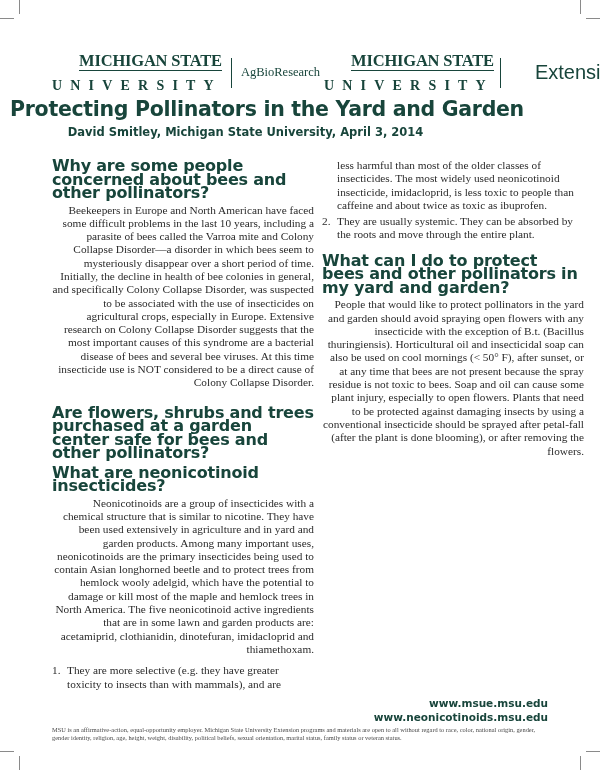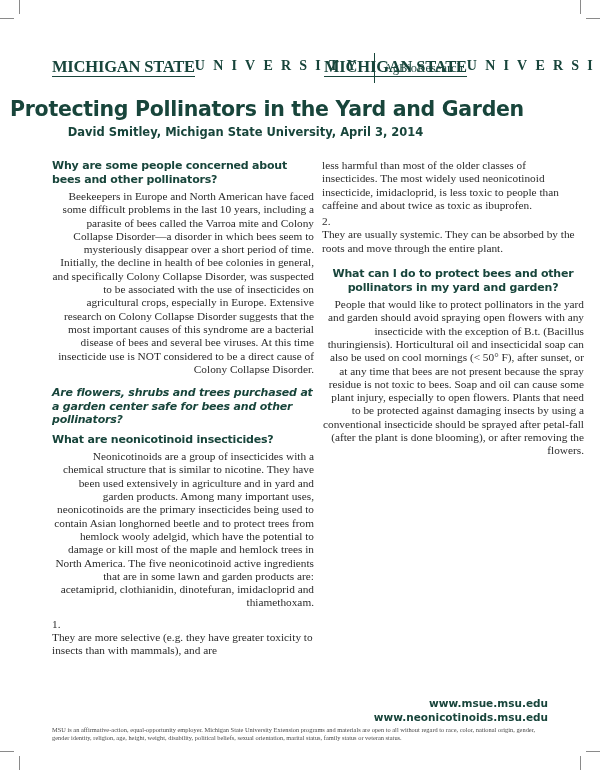--- a/index.html
+++ b/index.html
@@ -1,33 +1,33 @@
 <!DOCTYPE html>
 <html><head>
 <meta charset="utf-8">
 <style>
   html, body { margin: 0; padding: 0; background: #ffffff; }
   body { width: 600px; height: 770px; position: relative; overflow: hidden; font-family: "Liberation Serif", serif; color: #2a2a2a; }
   .crop { position: absolute; background: #8a8a8a; }
   .logo { position: absolute; top: 53px; display: flex; align-items: center; color: #18453b; }
-  .logo .wordmark { display: flex; flex-direction: row; align-items: flex-start; }
+  .logo .wordmark { display: flex; flex-direction: column; align-items: flex-end; gap: 8px; }
   .logo .msu-top { font-family: "Liberation Serif", serif; font-weight: bold; font-size: 16.5px; letter-spacing: -0.2px; line-height: 16px; border-bottom: 1.5px solid #18453b; padding-bottom: 1px; white-space: nowrap; }
   .logo .msu-bottom { font-family: "Liberation Serif", serif; font-weight: bold; font-size: 14px; letter-spacing: 8.2px; line-height: 12px; white-space: nowrap; padding-top: 1px; }
   .logo .divider { width: 1px; height: 30px; background: #18453b; margin: 0 9px; }
   .logo .unit-small { font-family: Liberation Serif, serif; font-size: 12.5px; text-align: center; }
   .logo .unit-large { font-family: "Liberation Sans", sans-serif; font-size: 20px; margin-left: 28px; }
   .title { position: absolute; left: 0; width: 534px; text-align: center; top: 97px; font-family: "DejaVu Sans", sans-serif; font-weight: bold; font-size: 20.5px; color: #18453b; letter-spacing: -0.3px; }
   .byline { position: absolute; left: 0; width: 491px; text-align: center; top: 125px; font-family: "DejaVu Sans", sans-serif; font-weight: bold; font-size: 11.5px; color: #18453b; }
   .col { position: absolute; top: 159px; width: 262px; }
   .col.left { left: 52px; }
   .col.right { left: 322px; width: 262px; }
-  h2 { font-family: "DejaVu Sans", sans-serif; font-weight: bold; font-size: 11px; line-height: 13.5px; color: #18453b; margin: 0 0 4px 0; letter-spacing: -0.2px; }
+  h2 { font-family: "DejaVu Sans", sans-serif; font-weight: bold; font-size: 16px; line-height: 13.5px; color: #18453b; margin: 0 0 4px 0; letter-spacing: -0.2px; }
   p { font-size: 11.3px; line-height: 13.3px; margin: 0 0 8px 0; color: #2b2b2b; text-align: right; }
   ol { margin: 0 0 8px 0; padding: 0; list-style: none; }
-  ol li { display: flex; font-size: 11.3px; line-height: 13.3px; color: #2b2b2b; margin-bottom: 3px; flex-direction: column; }
+  ol li { display: flex; font-size: 11.3px; line-height: 13.3px; color: #2b2b2b; margin-bottom: 3px; }
   ol li .num { width: 15px; flex: none; }
   ol li .txt { flex: 1; }
   .web { position: absolute; right: 52px; font-family: "DejaVu Sans", sans-serif; font-weight: bold; font-size: 10.5px; color: #18453b; text-align: right; }
   .footer { position: absolute; left: 52px; top: 726px; width: 500px; font-size: 6.4px; line-height: 8.3px; color: #4a4a4a; }
 </style>
 </head>
 <body>
 
 <div class="crop" style="left:0;top:18px;width:14px;height:1px;"></div>
 <div class="crop" style="left:19px;top:0;width:1px;height:14px;"></div>
@@ -56,21 +56,21 @@
   <span class="unit-large">Extension</span>
 </div>
 
 <div class="title">Protecting Pollinators in the Yard and Garden</div>
 <div class="byline">David Smitley, Michigan State University, April 3, 2014</div>
 
 <div class="col left">
   <h2>Why are some people concerned about bees and other pollinators?</h2>
   <p>Beekeepers in Europe and North American have faced some difficult problems in the last 10 years, including a parasite of bees called the Varroa mite and Colony Collapse Disorder—a disorder in which bees seem to mysteriously disappear over a short period of time. Initially, the decline in health of bee colonies in general, and specifically Colony Collapse Disorder, was suspected to be associated with the use of insecticides on agricultural crops, especially in Europe. Extensive research on Colony Collapse Disorder suggests that the most important causes of this syndrome are a bacterial disease of bees and several bee viruses. At this time insecticide use is NOT considered to be a direct cause of Colony Collapse Disorder.</p>
 
-  <h2 style="margin-top:10px;font-style:italic;">Are flowers, shrubs and trees purchased at a garden center safe for bees and other pollinators?</h2>
+  <h2 style="margin-top:16px;">Are flowers, shrubs and trees purchased at a garden center safe for bees and other pollinators?</h2>
 
   <h2 style="margin-top:6px;">What are neonicotinoid insecticides?</h2>
   <p>Neonicotinoids are a group of insecticides with a chemical structure that is similar to nicotine. They have been used extensively in agriculture and in yard and garden products.  Among many important uses, neonicotinoids are the primary insecticides being used to contain Asian longhorned beetle and to protect trees from hemlock wooly adelgid, which have the potential to damage or kill most of the maple and hemlock trees in North America. The five neonicotinoid active ingredients that are in some lawn and garden products are: acetamiprid, clothianidin, dinotefuran, imidacloprid and thiamethoxam.</p>
   <ol>
     <li>
       <span class="num">1.</span>
       <span class="txt">They are more selective (e.g. they have greater toxicity to insects than with mammals), and are</span>
     </li>
   </ol>
 </div>
@@ -79,20 +79,20 @@
   <ol>
     <li>
       <span class="num"></span>
       <span class="txt">less harmful than most of the older classes of insecticides. The most widely used neonicotinoid insecticide, imidacloprid, is less toxic to people than caffeine and about twice as toxic as ibuprofen.</span>
     </li>
     <li>
       <span class="num">2.</span>
       <span class="txt">They are usually systemic. They can be absorbed by the roots and move through the entire plant.</span>
     </li>
   </ol>
-  <h2 style="margin-top:12px;text-align:center;">What can I do to protect bees and other pollinators in my yard and garden?</h2>
+  <h2 style="margin-top:12px;">What can I do to protect bees and other pollinators in my yard and garden?</h2>
   <p>People that would like to protect pollinators in the yard and garden should avoid spraying open flowers with any insecticide with the exception of B.t. (Bacillus thuringiensis). Horticultural oil and insecticidal soap can also be used on cool mornings (&lt; 50° F), after sunset, or at any time that bees are not present because the spray residue is not toxic to bees. Soap and oil can cause some plant injury, especially to open flowers. Plants that need to be protected against damaging insects by using a conventional insecticide should be sprayed after petal-fall (after the plant is done blooming), or after removing the flowers.</p>
 </div>
 
 <div class="web" style="top:697px;">www.msue.msu.edu</div>
 <div class="web" style="top:711px;">www.neonicotinoids.msu.edu</div>
 
 <div class="footer">MSU is an affirmative-action, equal-opportunity employer. Michigan State University Extension programs and materials are open to all without regard to race, color, national origin, gender, gender identity, religion, age, height, weight, disability, political beliefs, sexual orientation, marital status, family status or veteran status.</div>
 
 </body></html>

